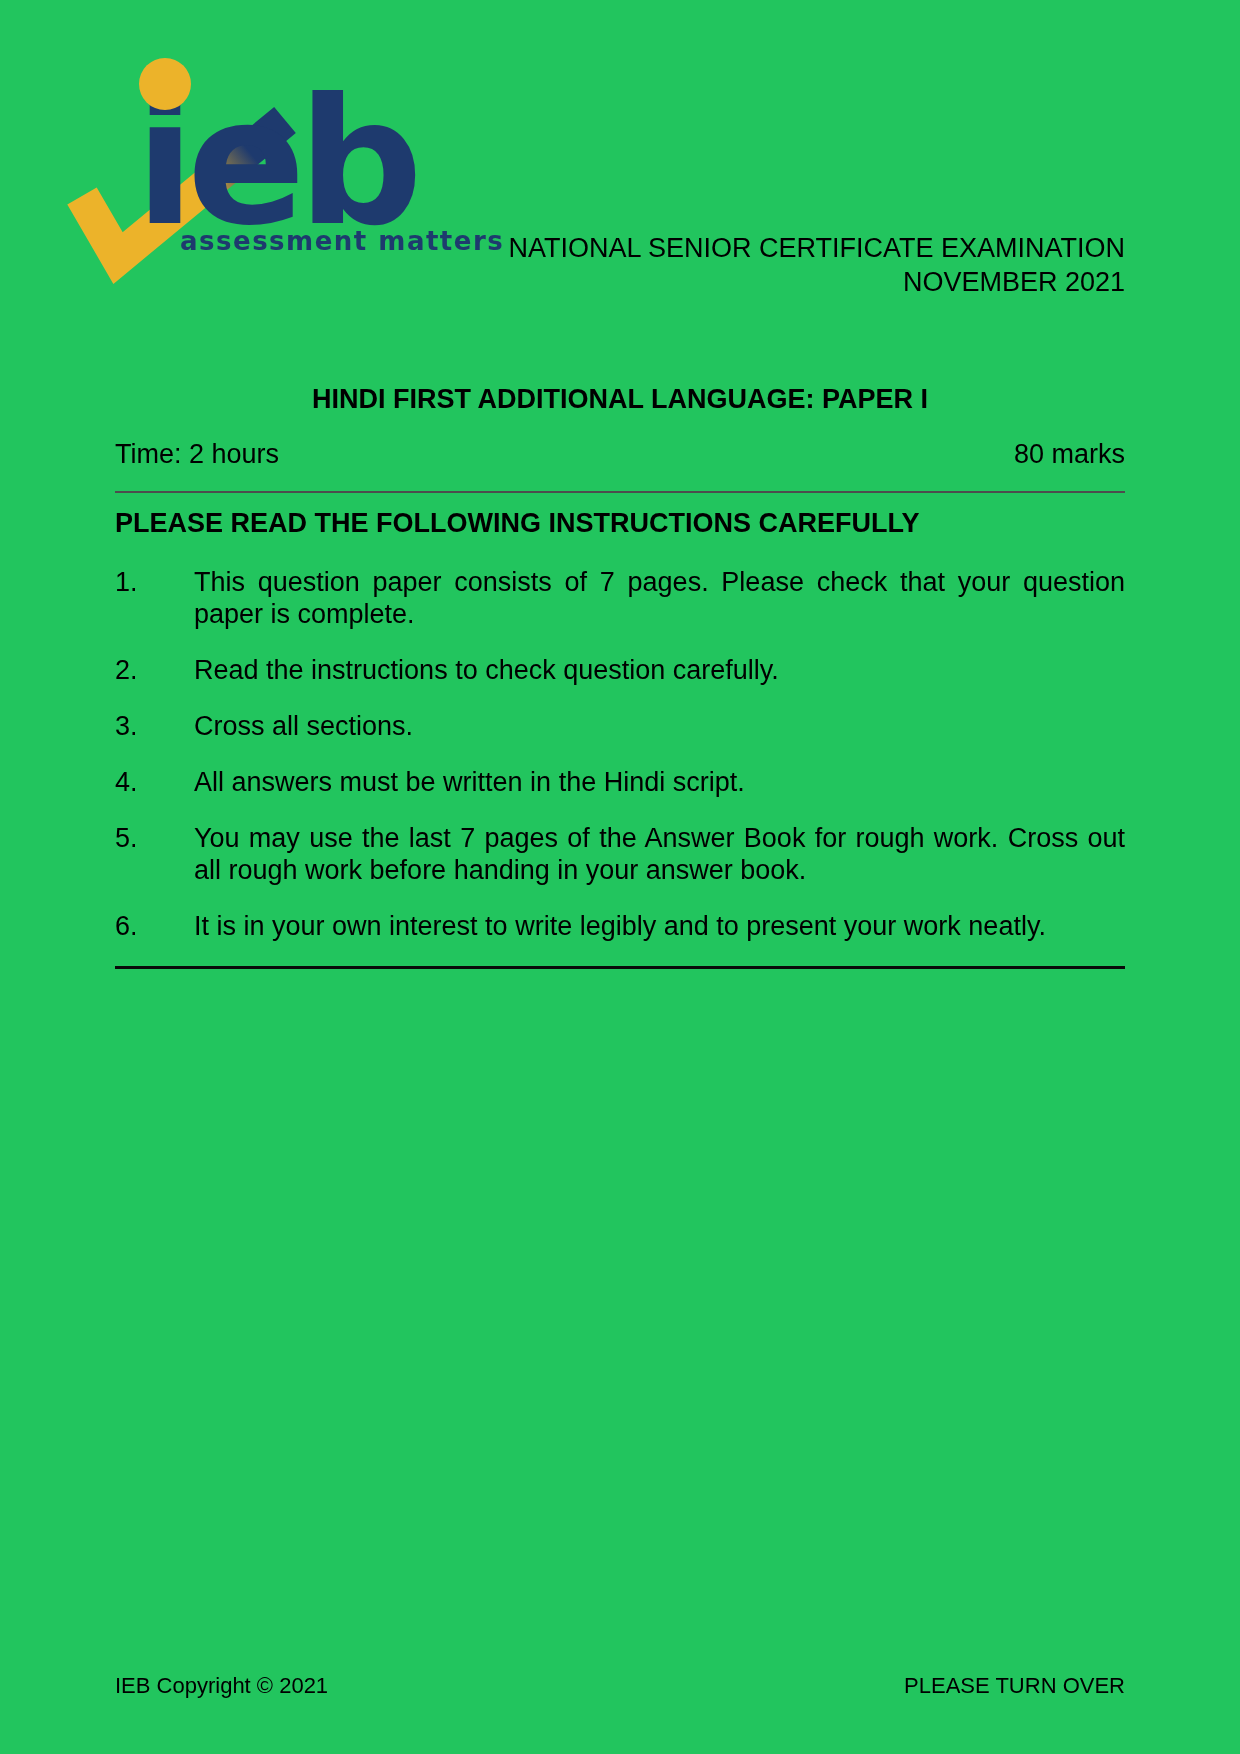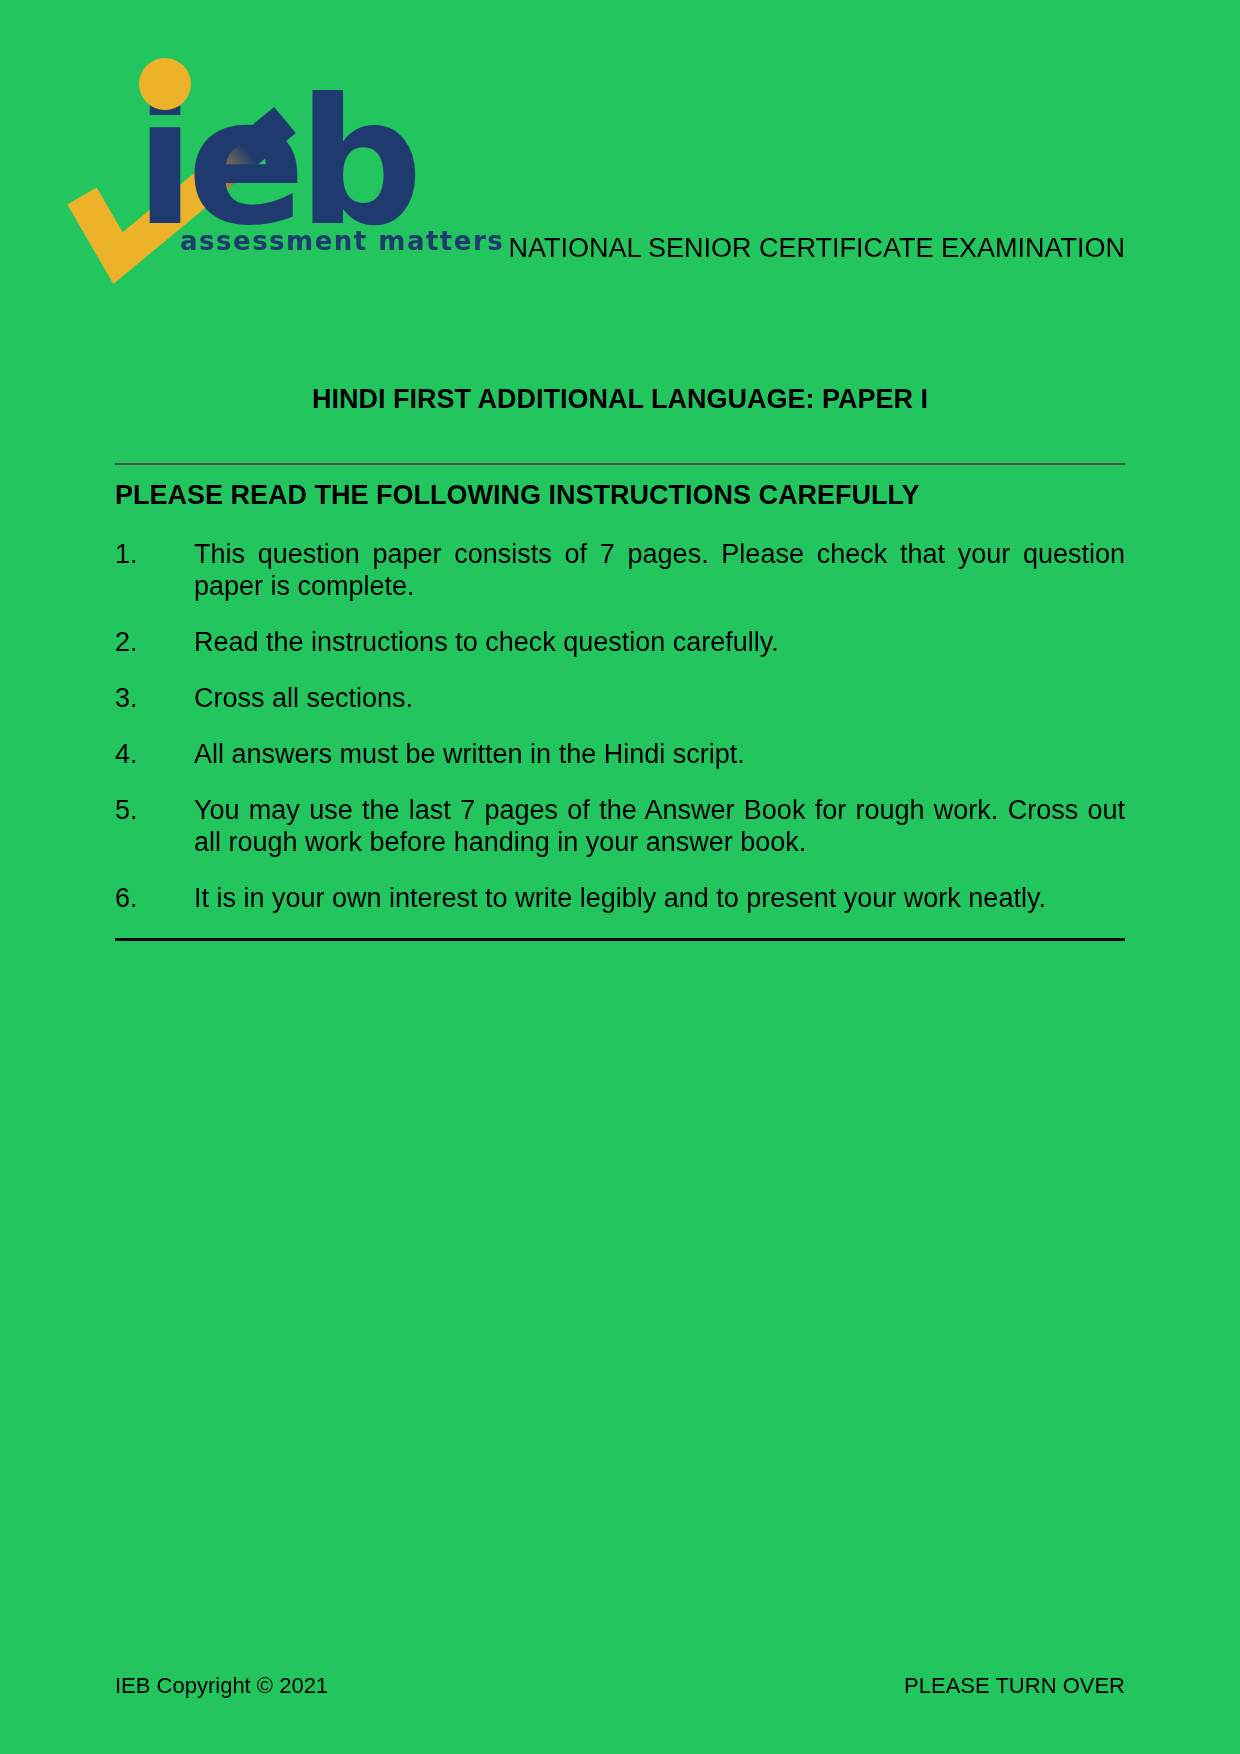--- a/index.html
+++ b/index.html
@@ -115,26 +115,31 @@
       </defs>
       <path d="M12 148 L48 210 L215 72" fill="none" stroke="url(#tickGrad)" stroke-width="34" stroke-linejoin="miter" stroke-linecap="butt"></path>
       <text class="logo-word" x="65" y="175" fill="#1e3a6e">ieb</text>
       <circle cx="95" cy="36" r="26" fill="#ecb32a"></circle>
       <text class="logo-tagline" x="110" y="202" fill="#1e3a6e">assessment matters</text>
     </svg>
   </div>
 
   <div class="exam-header">
     <div>NATIONAL SENIOR CERTIFICATE EXAMINATION</div>
+    <div>NOVEMBER 2021</div>
   </div>
 
   <h1 class="paper-title">HINDI FIRST ADDITIONAL LANGUAGE: PAPER I</h1>
 
   <div class="content">
 
+    <div class="meta-row">
+      <span>Time: 2 hours</span>
+      <span>80 marks</span>
+    </div>
 
     <div class="rule rule-top"></div>
 
     <div class="inst-heading">PLEASE READ THE FOLLOWING INSTRUCTIONS CAREFULLY</div>
 
     <div class="inst-list">
       <div class="inst-item">
         <span class="num">1.</span>
         <span class="txt">This question paper consists of 7 pages. Please check that your question paper is complete.</span>
       </div>

